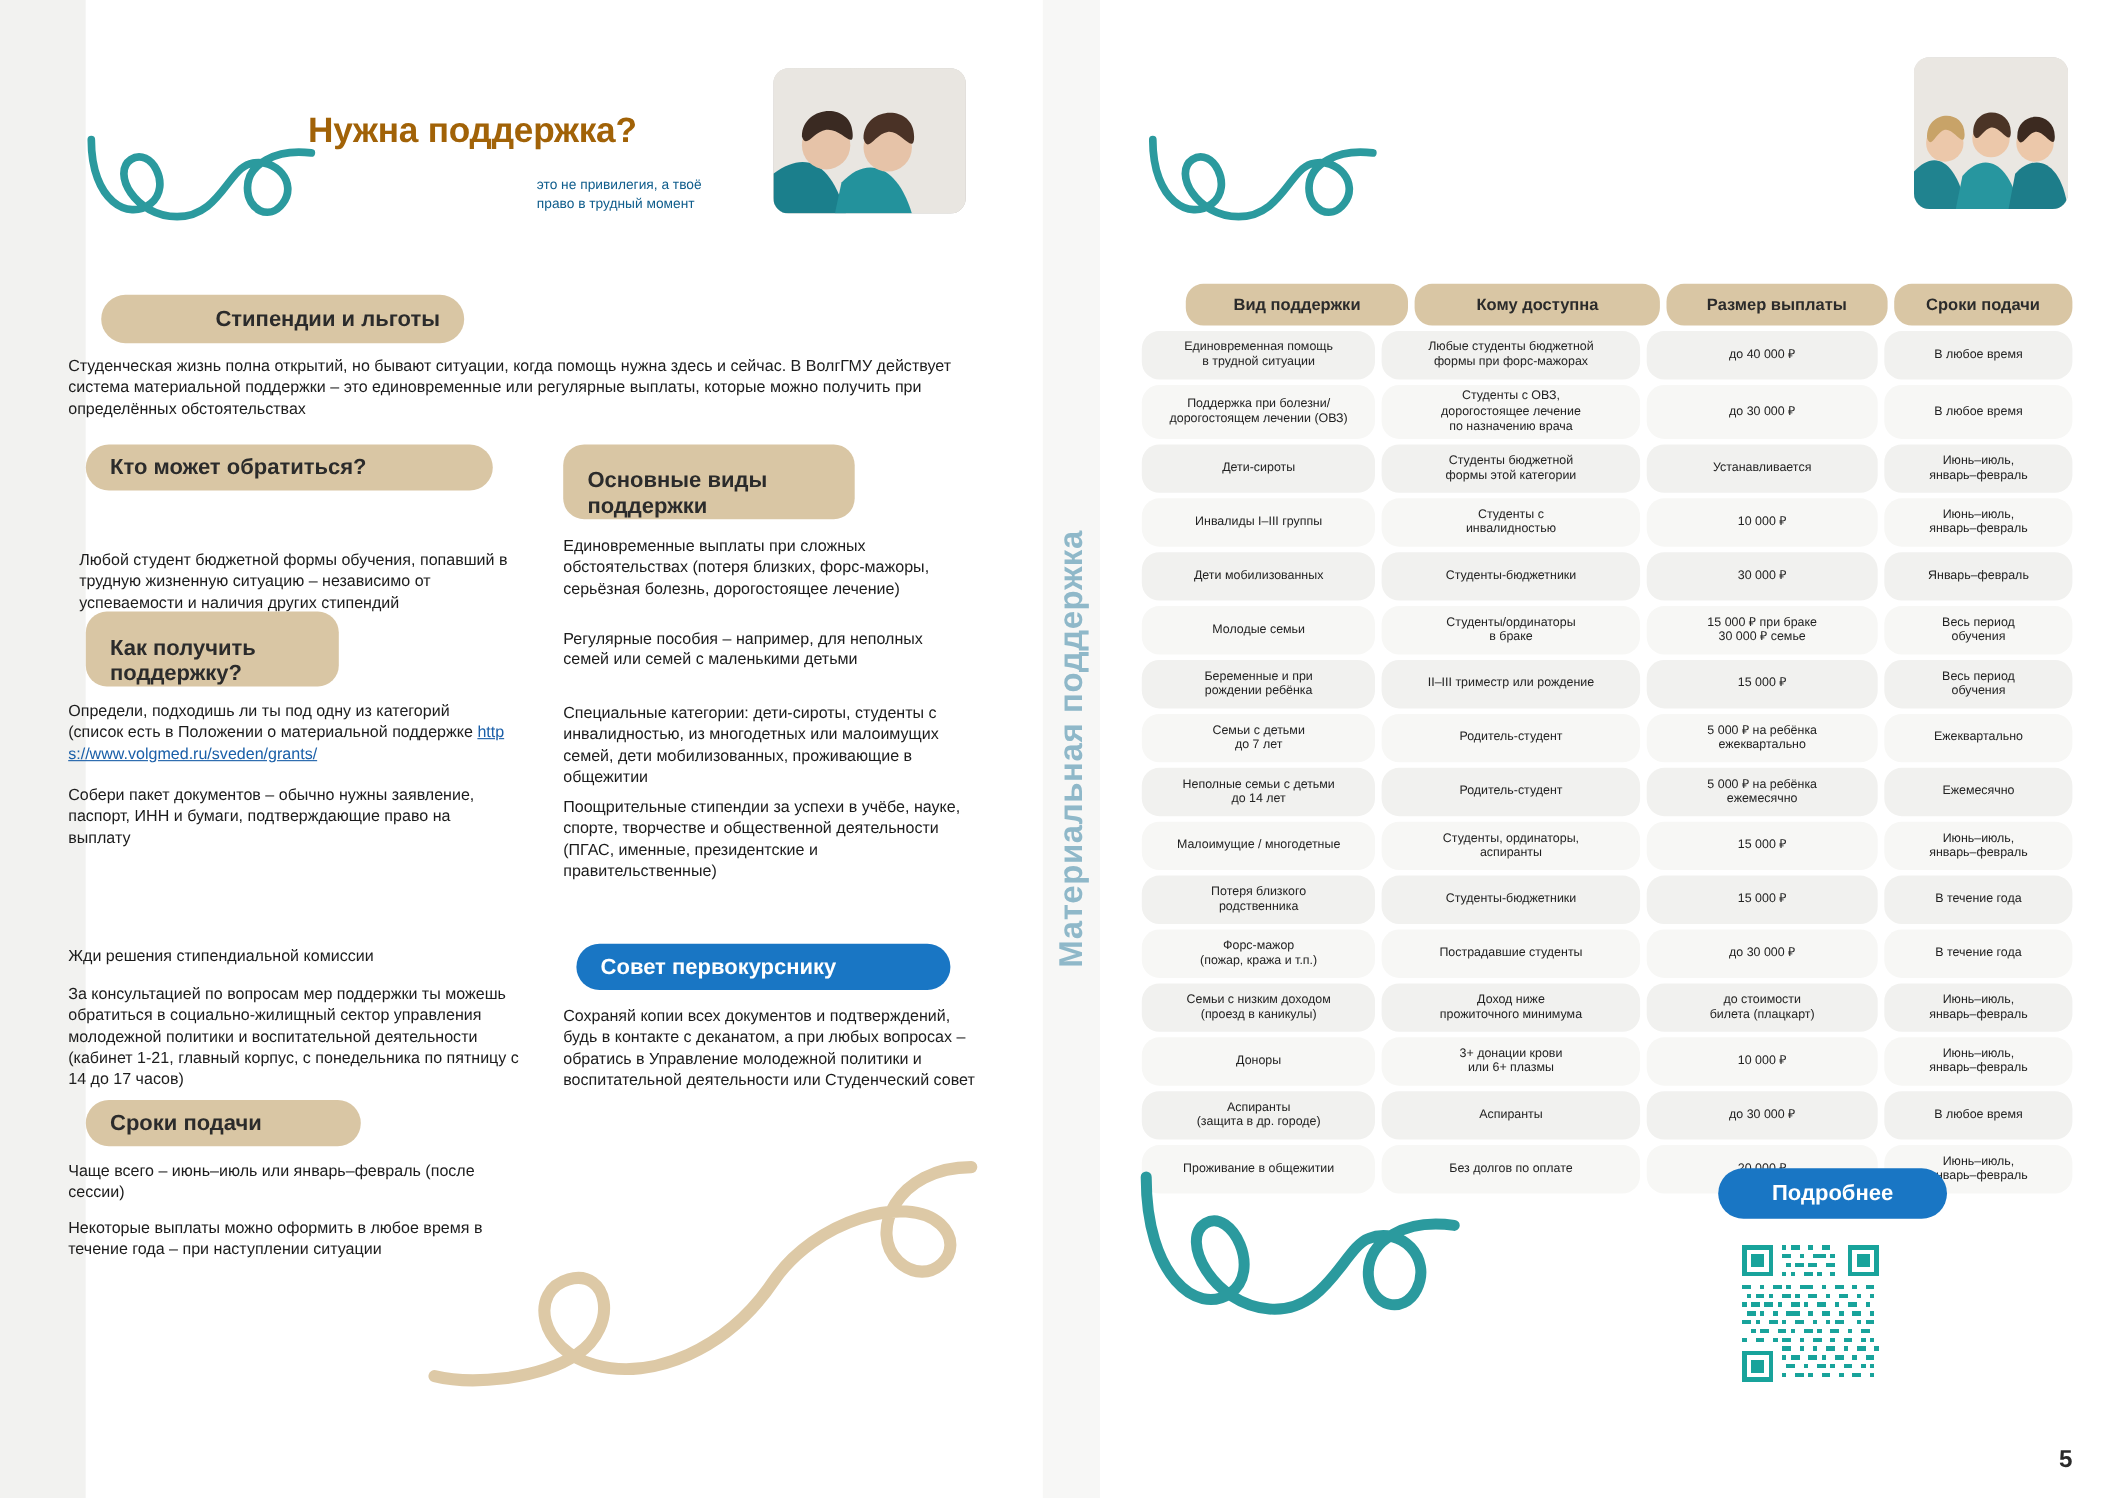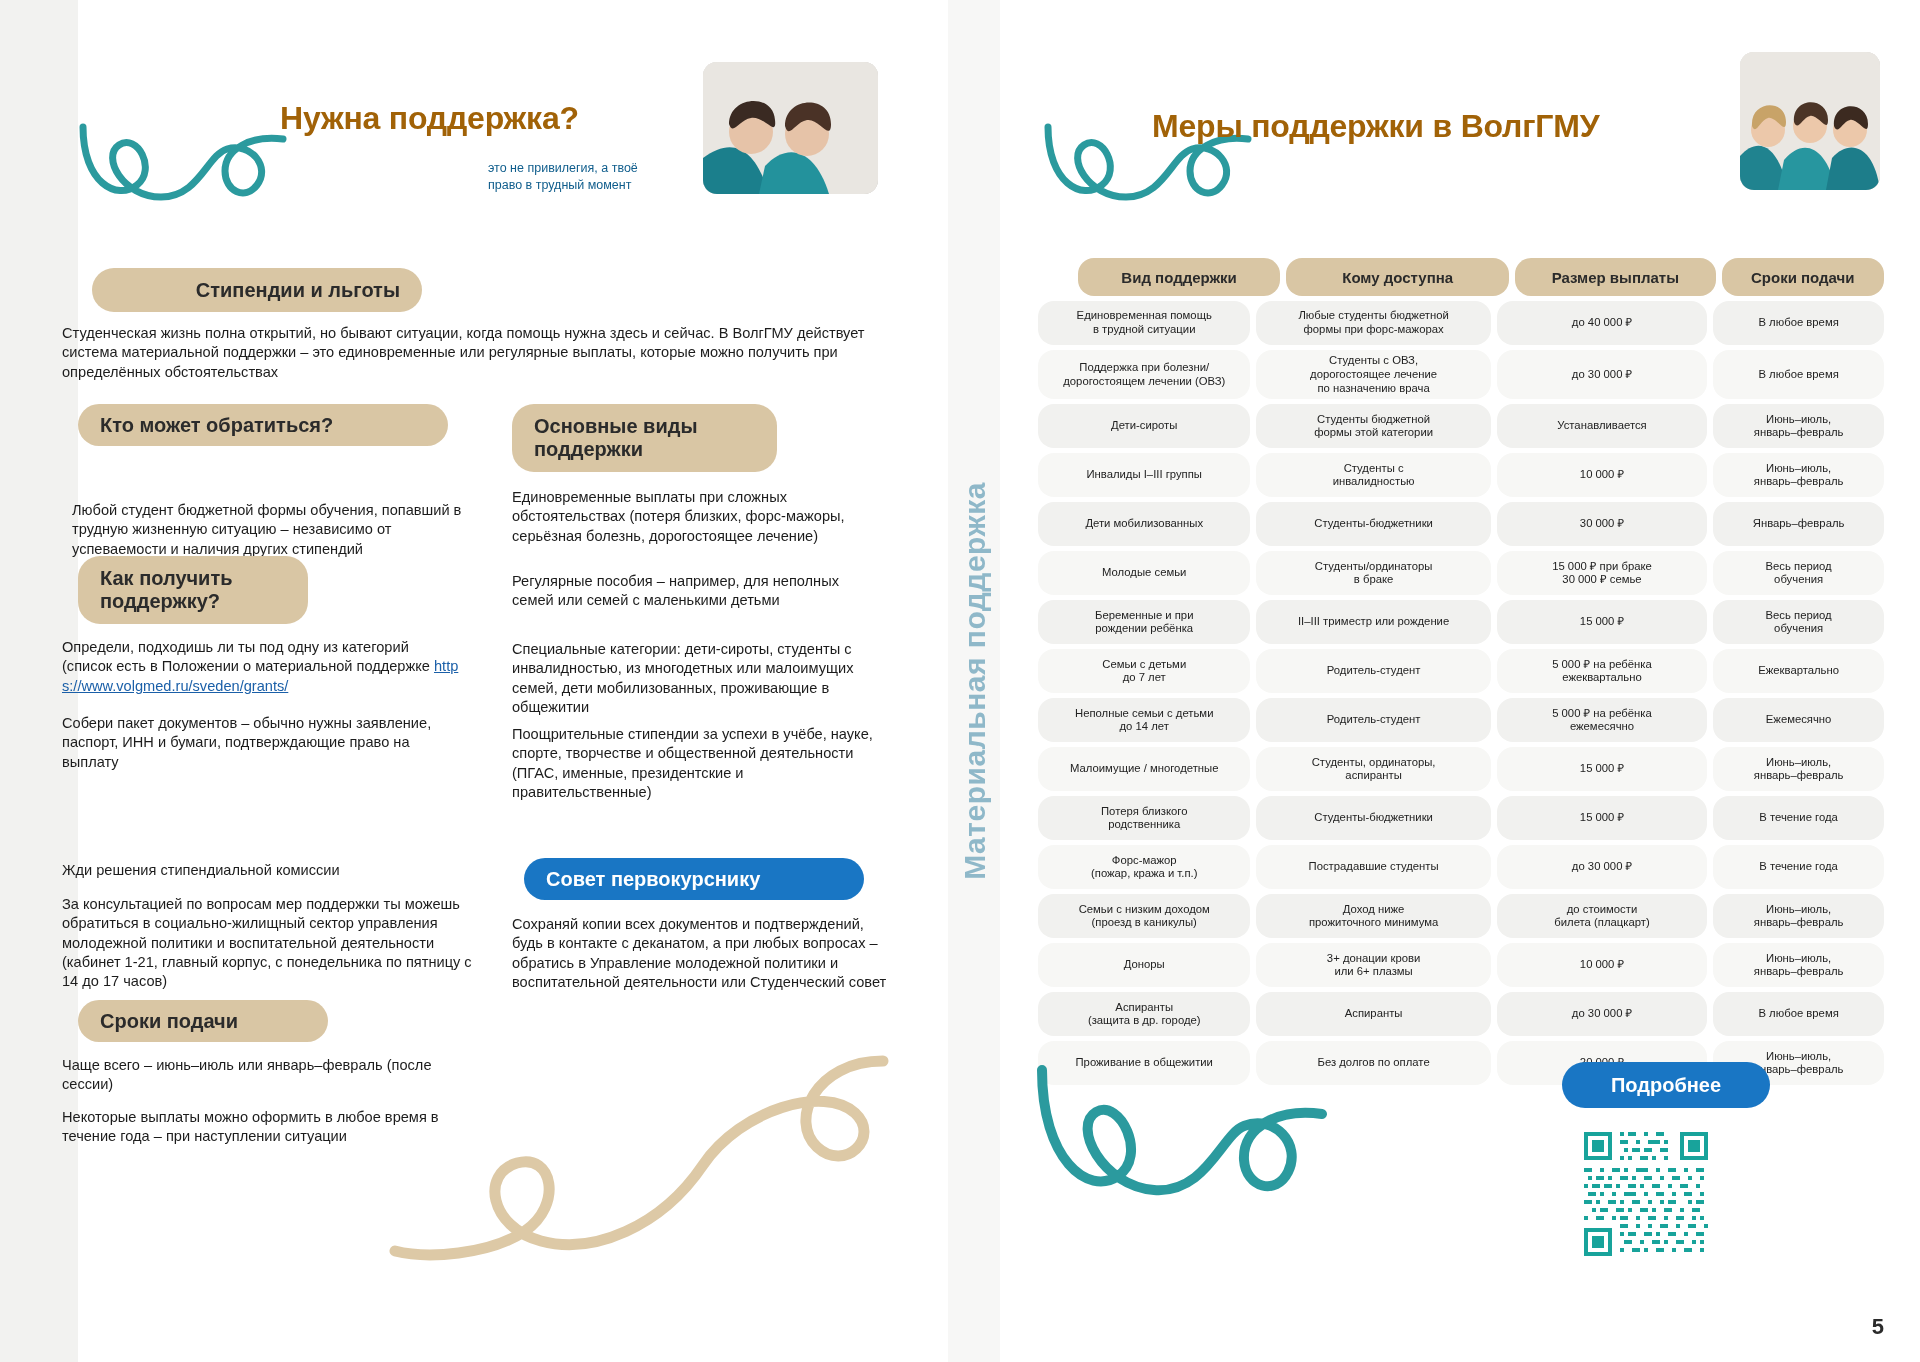--- a/index.html
+++ b/index.html
@@ -70,21 +70,21 @@
   .pill {
     position: absolute;
     border-radius: 22px;
     display: flex; align-items: center;
     padding: 0 22px;
     font-size: 20px; font-weight: 700; color: #2b2b2b;
     line-height: 1.15;
   }
   .pill.beige { background: #d9c6a4; }
   .pill.blue { background: #1976c4; color: #ffffff; }
-  .pill.two-line { align-items: center; }
+  .pill.two-line { align-items: flex-end; border-radius: 19px; }
 
   
   .para {
     position: absolute;
     font-size: 14.6px;
     line-height: 1.32;
     color: #1c1c1c;
   }
   .para a, .link {
     color: #1a5fa8; text-decoration: underline;
@@ -232,21 +232,20 @@
   <div class="side-title">
     <span>Материальная поддержка</span>
   </div>
 
   <svg class="squiggle" style="left:1040px; top:105px;" width="215" height="100" viewBox="0 0 215 100">
     <path d="M8 22 C8 78 42 96 62 80 C82 64 62 28 44 40 C26 52 48 92 86 92
              C124 92 132 50 152 44 C176 37 196 62 182 80 C170 96 150 86 150 66
              C150 44 176 30 208 34" fill="none" stroke="#2b9a9e" stroke-width="7" stroke-linecap="round"></path>
   </svg>
 
-  <div class="h-title" style="left:1152px; top:108px; width:600px;">Меры поддержки в ВолгГМУ</div>
 
   <div class="photo" style="left:1740px; top:52px; width:140px; height:138px;">
     <div class="ph-bg" style="background:linear-gradient(150deg,#ebe8e3 0%,#dcd8d2 60%,#cfcac3 100%);"></div>
     <svg width="140" height="138" viewBox="0 0 140 138" style="position:absolute;inset:0;">
       <rect width="140" height="138" fill="#eae7e2"></rect>
       <path d="M0 104 C18 84 38 92 48 138 L0 138 Z" fill="#20838f"></path>
       <path d="M44 108 C62 86 86 92 96 138 L38 138 Z" fill="#27969f"></path>
       <path d="M92 106 C110 86 134 94 140 138 L86 138 Z" fill="#1d7d8a"></path>
       <circle cx="28" cy="78" r="17" fill="#ecc8aa"></circle>
       <circle cx="70" cy="74" r="17" fill="#ecc8aa"></circle>

